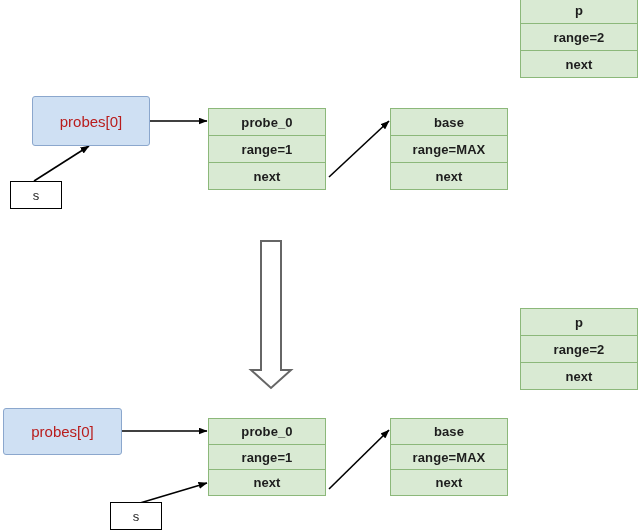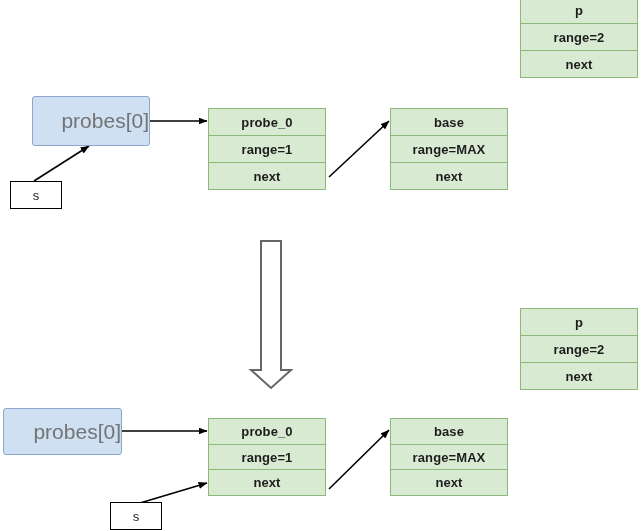--- a/index.html
+++ b/index.html
@@ -59,23 +59,23 @@
   }
 
   
   .probe-box {
     position: absolute;
     box-sizing: border-box;
     border: 1px solid #8ba7cd;
     background: #cfe0f3;
     display: flex;
     align-items: center;
-    justify-content: flex-end;
-    font-size: 21px;
-    color: #737373;
+    justify-content: center;
+    font-size: 15px;
+    color: #b91c1c;
   }
 
   
   .plain-box {
     position: absolute;
     box-sizing: border-box;
     border: 1px solid #000000;
     background: #ffffff;
     display: flex;
     align-items: center;

